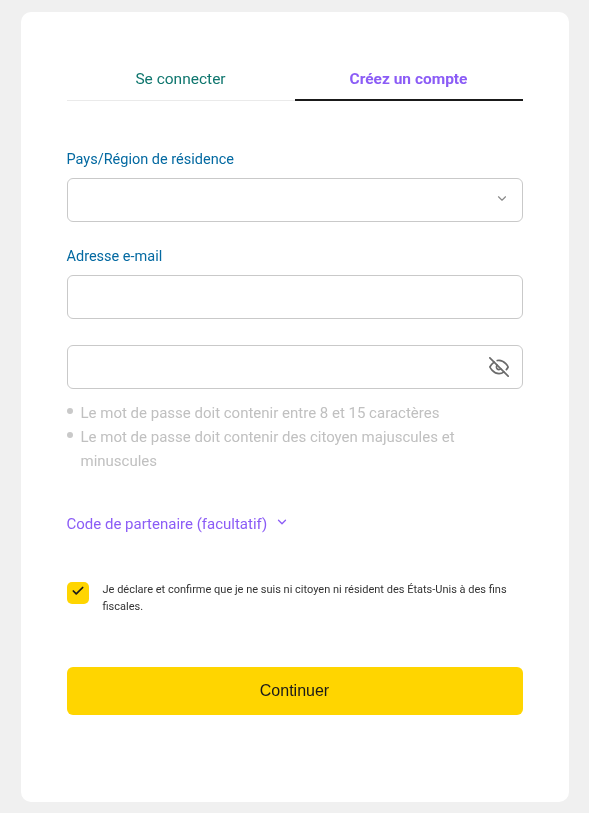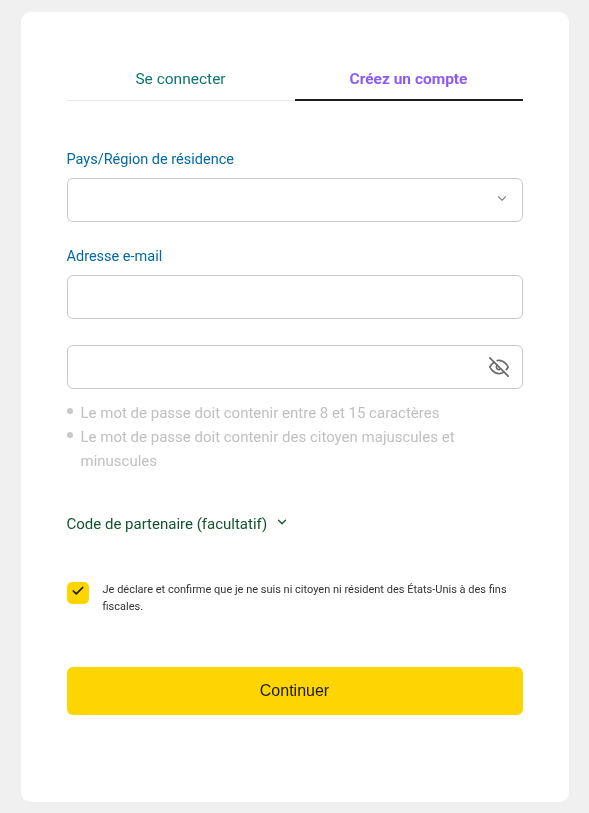--- a/index.html
+++ b/index.html
@@ -123,21 +123,21 @@
       border-radius: 50%;
       background: #c9c9c9;
       flex-shrink: 0;
       margin-top: 7px;
     }
     .partner-toggle {
       display: flex;
       align-items: flex-end;
       gap: 8px;
       font-size: 15px;
-      color: #14532d;
+      color: #8b5cf6;
       cursor: pointer;
       margin-top: 42px;
       margin-bottom: 48px;
     }
     .declaration-row {
       display: flex;
       align-items: flex-start;
       gap: 14px;
       margin-bottom: 52px;
     }

